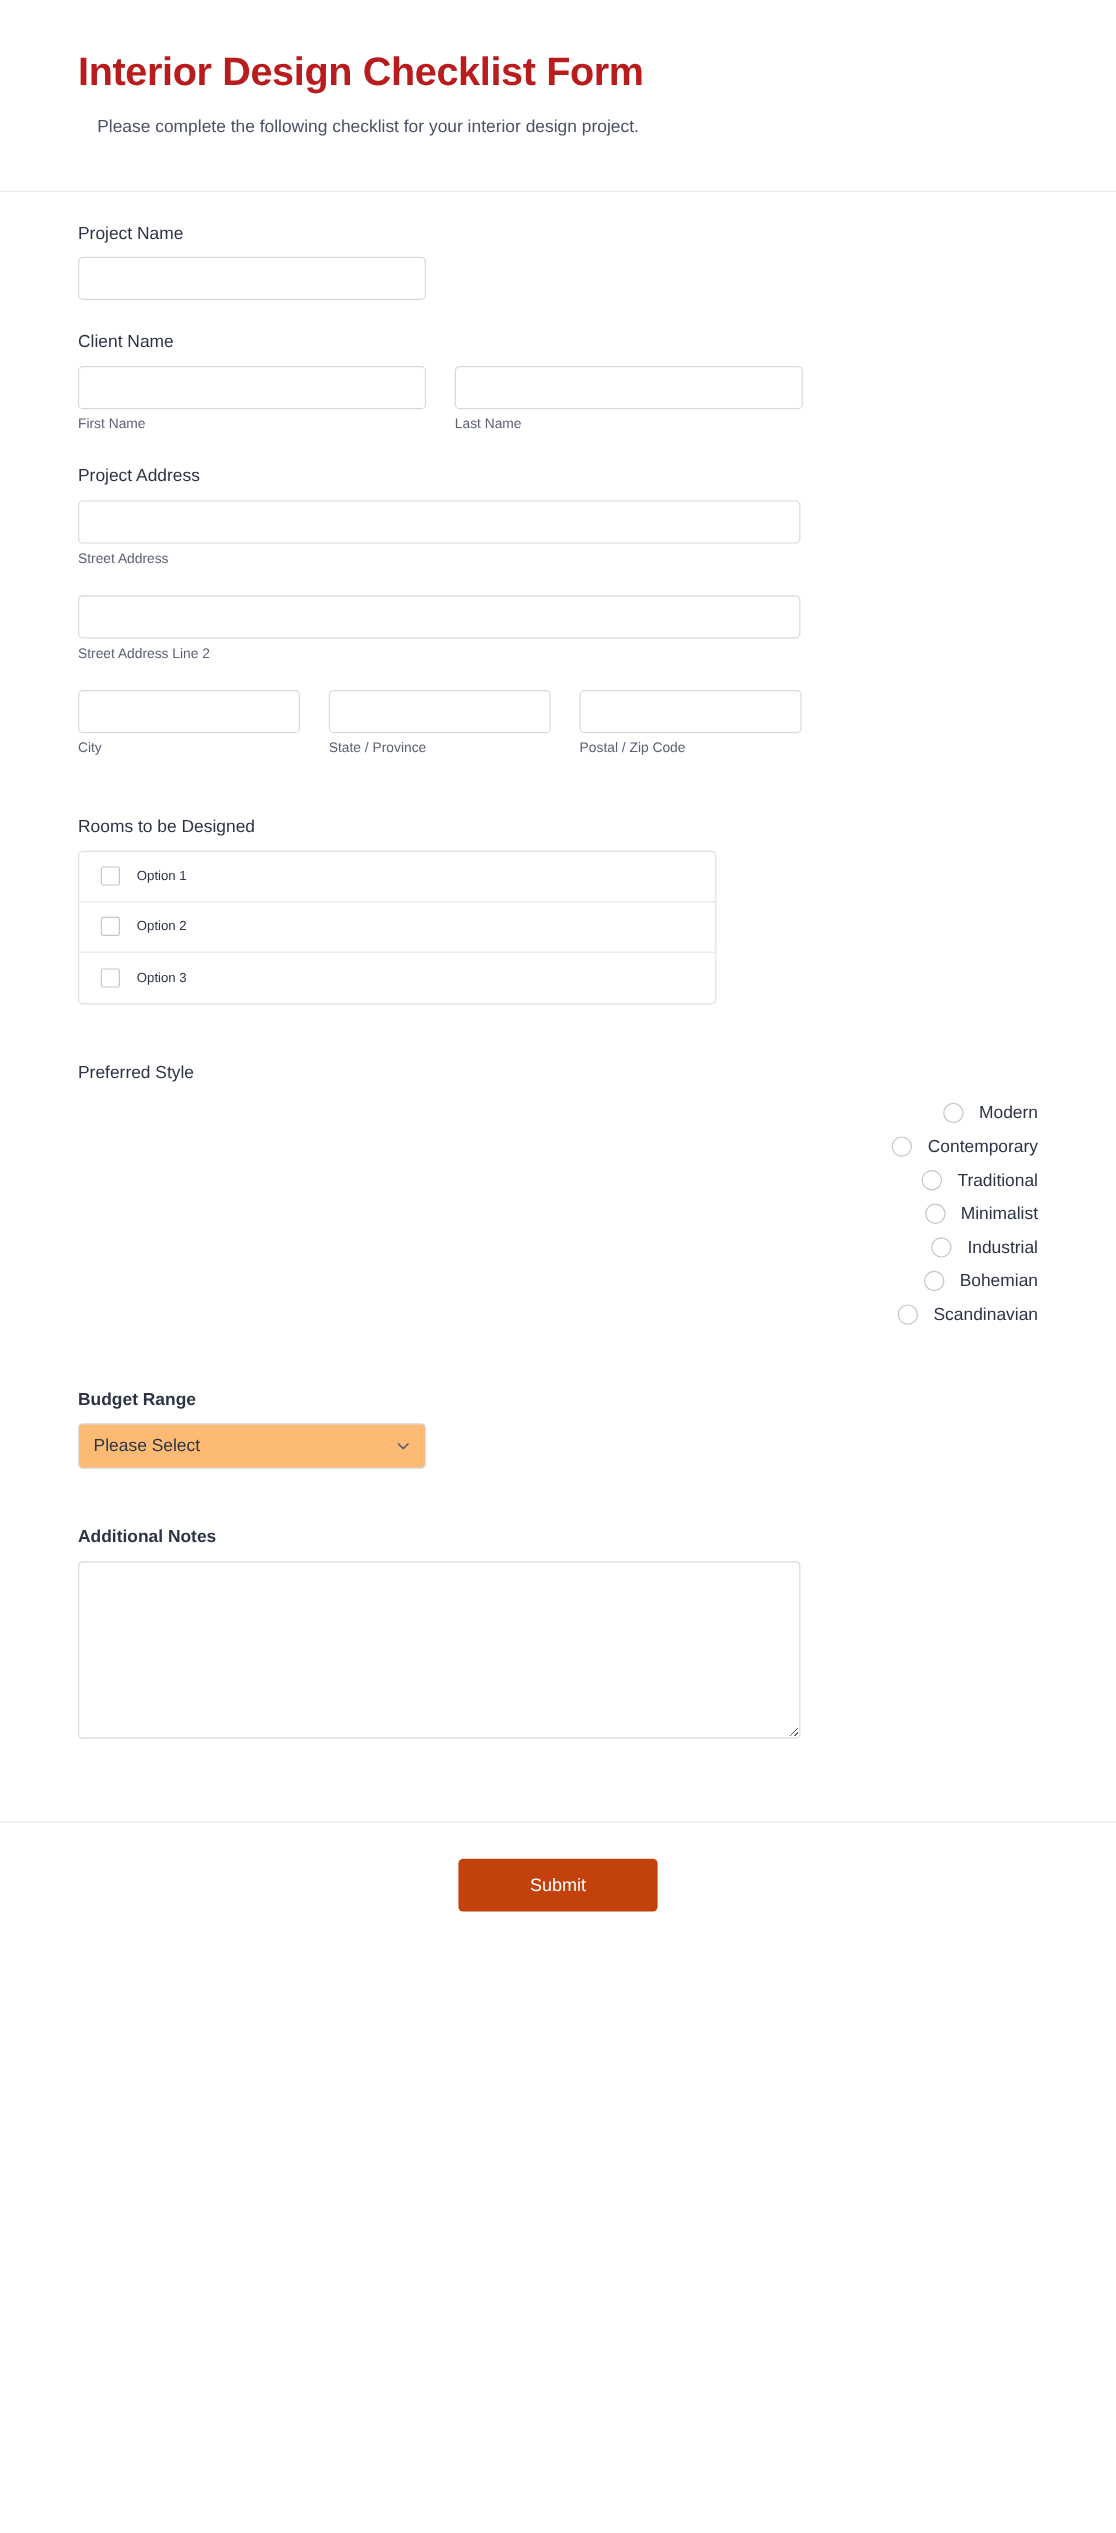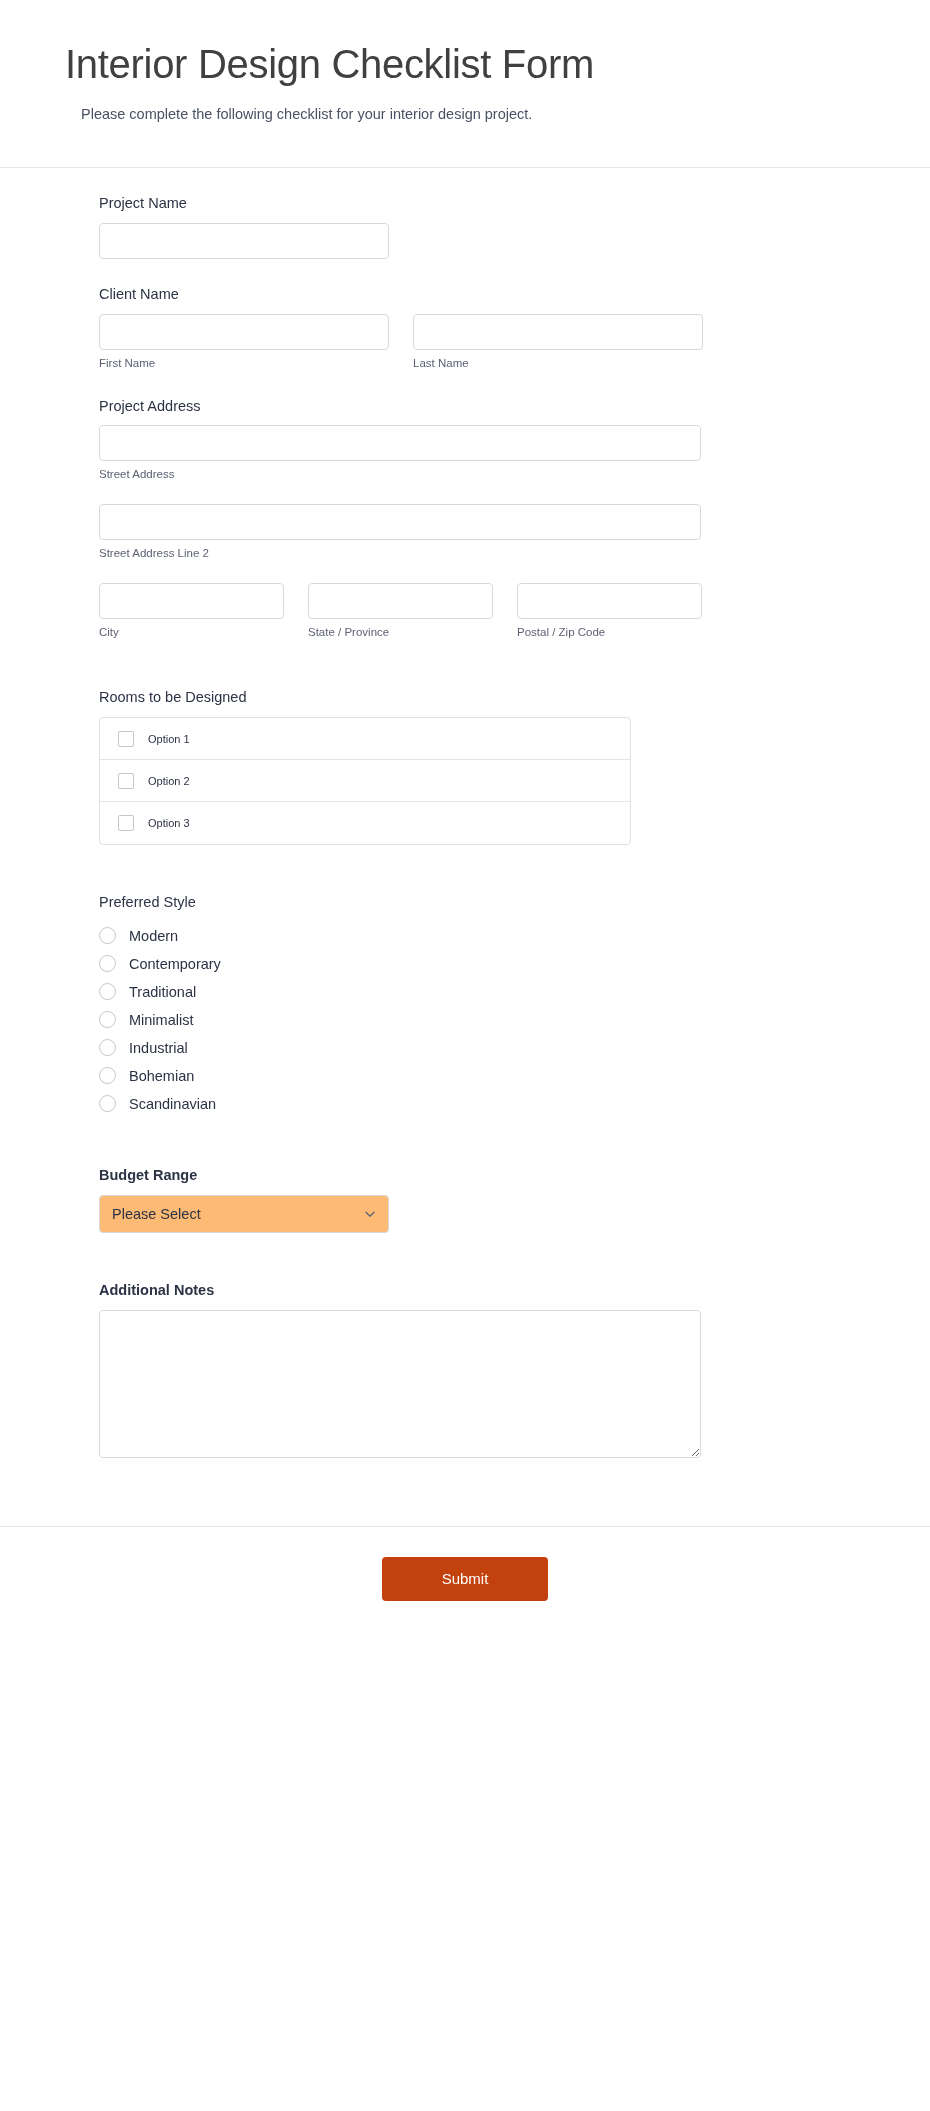--- a/index.html
+++ b/index.html
@@ -19,37 +19,37 @@
     margin: 0 auto;
     background: #ffffff;
   }
 
   
   .form-header {
     padding: 40px 65px 26px 65px;
     border-bottom: 1px solid #e6e7ea;
   }
   .form-title {
-    font-size: 40px;
-    font-weight: normal;
+    font-size: 33px;
+    font-weight: bold;
     letter-spacing: -0.3px;
-    color: #404040;
+    color: #b91c1c;
     margin: 0 0 8px 0;
     line-height: 1.2;
   }
   .form-subtitle {
     font-size: 14.5px;
     color: #4a5163;
     margin: 16px;
     line-height: 1.45;
   }
 
   
   .form-body {
-    padding: 26px 65px 10px 99px;
+    padding: 26px 65px 10px 65px;
   }
   .field-block {
     margin-bottom: 26px;
   }
   .field-label {
     font-size: 14.5px;
     color: #2c3345;
     margin: 0 0 10px 0;
     display: block;
     line-height: 1.3;
@@ -113,20 +113,21 @@
     font-size: 11px;
     color: #2c3345;
   }
 
   
   .radio-group { margin-top: 4px; }
   .radio-row {
     display: flex;
     align-items: center;
     height: 28px;
+    justify-content: flex-end;
   }
   .radio-dot {
     width: 17px;
     height: 17px;
     border: 1px solid #c4c6cc;
     border-radius: 50%;
     background: #fff;
     flex: 0 0 auto;
     margin-right: 13px;
   }

